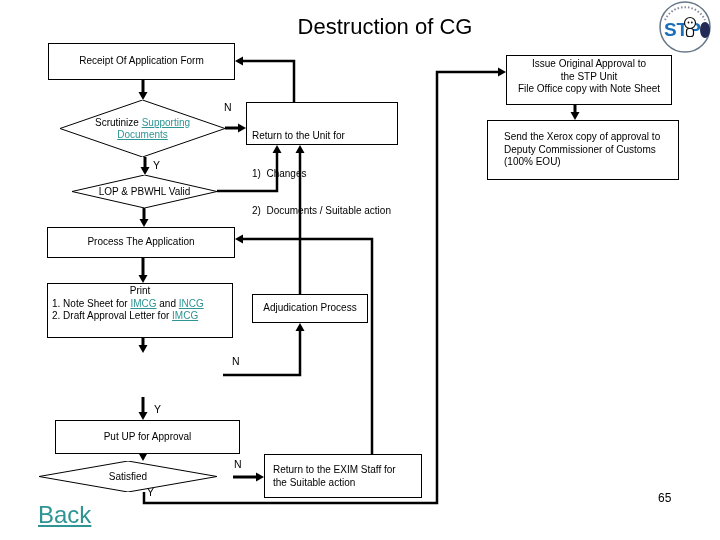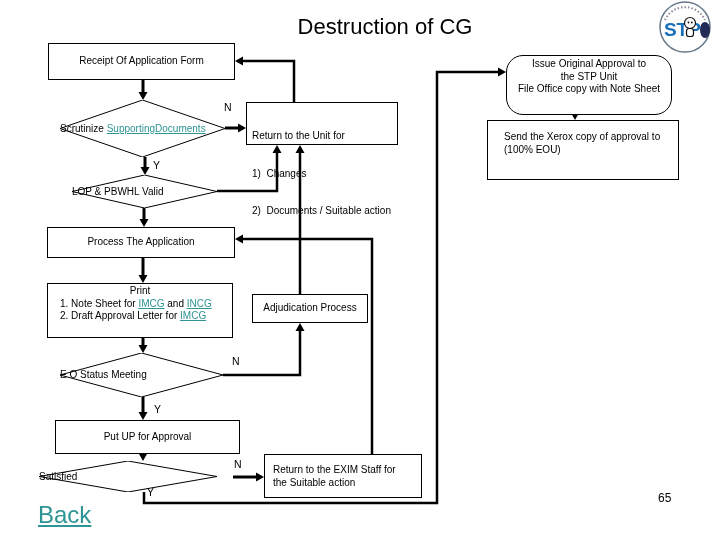--- a/index.html
+++ b/index.html
@@ -7,22 +7,22 @@
          font-family:"Liberation Sans",sans-serif;color:#000;}
   .title{position:absolute;left:25px;top:14px;width:720px;text-align:center;
          font-size:22px;color:#000;}
   .connectors{position:absolute;left:0;top:0;width:720px;height:540px;pointer-events:none;}
   .box{position:absolute;background:#fff;border:1px solid #000;box-sizing:border-box;
        font-size:10px;line-height:1.25;}
   .center{display:flex;align-items:center;justify-content:center;text-align:center;}
   .pad{padding:2px 5px;white-space:pre-wrap;}
   .diamond{position:absolute;}
   .diamond svg{position:absolute;left:0;top:0;width:100%;height:100%;}
-  .dtext{position:absolute;left:0;top:0;right:0;bottom:0;display:flex;flex-direction:row;
-         align-items:center;justify-content:flex-start;font-size:10px;line-height:1.2;text-align:center;}
+  .dtext{position:absolute;left:0;top:0;right:0;bottom:0;display:flex;flex-direction:column;
+         align-items:center;justify-content:center;font-size:10px;line-height:1.2;text-align:center;}
   .lbl{position:absolute;font-size:10.5px;}
   .link{color:var(--link,#2e9494);text-decoration:underline;cursor:pointer;}
   .back{position:absolute;left:38px;top:501px;font-size:24px;}
   .pagenum{position:absolute;left:658px;top:491px;font-size:12px;}
   .logo{position:absolute;left:653px;top:0px;width:64px;height:56px;}
 </style>
 </head>
 <body>
 
 <div class="stage">
@@ -84,36 +84,37 @@
   <div class="box center" style="left:48px;top:43px;width:187px;height:37px;">
     <span>Receipt Of Application Form</span>
   </div>
 
   <div class="box pad" style="left:246px;top:102px;width:152px;height:43px;">
     <div>Return to the Unit for</div>
     <div>1)  Changes</div>
     <div>2)  Documents / Suitable action</div>
   </div>
 
-  <div class="box" style="left:506px;top:55px;width:166px;height:60px;text-align:center;padding-top:2px;border-radius:17px;">
+  <div class="box" style="left:506px;top:55px;width:166px;height:50px;text-align:center;padding-top:2px;">
     <div>Issue Original Approval to</div>
     <div>the STP Unit</div>
     <div>File Office copy with Note Sheet</div>
   </div>
 
   <div class="box" style="left:487px;top:120px;width:192px;height:60px;padding:10px 7px 0 16px;">
     <div>Send the Xerox copy of approval to</div>
+    <div>Deputy Commissioner of Customs</div>
     <div>(100% EOU)</div>
   </div>
 
   <div class="box center" style="left:47px;top:227px;width:188px;height:31px;">
     <span>Process The Application</span>
   </div>
 
-  <div class="box" style="left:47px;top:283px;width:186px;height:55px;padding:1px 12px;">
+  <div class="box" style="left:47px;top:283px;width:186px;height:55px;padding:1px 4px;">
     <div style="text-align:center;">Print</div>
     <div><span>1. Note Sheet for </span><span class="link">IMCG</span><span> and </span><span class="link">INCG</span></div>
     <div><span>2. Draft Approval Letter for </span><span class="link">IMCG</span></div>
   </div>
 
   <div class="box center" style="left:252px;top:294px;width:116px;height:29px;">
     <span>Adjudication Process</span>
   </div>
 
   <div class="box center" style="left:55px;top:420px;width:185px;height:34px;">
@@ -135,26 +136,20 @@
     </div>
   </div>
 
   <div class="diamond" style="left:72px;top:175px;width:145px;height:33px;">
     <svg viewBox="0 0 100 100" preserveAspectRatio="none">
       <polygon points="50,0 100,50 50,100 0,50" fill="#fff" stroke="#000" stroke-width="1" vector-effect="non-scaling-stroke"></polygon>
     </svg>
     <div class="dtext">LOP &amp; PBWHL Valid</div>
   </div>
 
-  <div class="diamond" style="left:60px;top:353px;width:163px;height:44px;">
-    <svg viewBox="0 0 100 100" preserveAspectRatio="none">
-      <polygon points="50,0 100,50 50,100 0,50" fill="#fff" stroke="#000" stroke-width="1" vector-effect="non-scaling-stroke"></polygon>
-    </svg>
-    <div class="dtext">E O Status Meeting</div>
-  </div>
 
   <div class="diamond" style="left:39px;top:461px;width:178px;height:31px;">
     <svg viewBox="0 0 100 100" preserveAspectRatio="none">
       <polygon points="50,0 100,50 50,100 0,50" fill="#fff" stroke="#000" stroke-width="1" vector-effect="non-scaling-stroke"></polygon>
     </svg>
     <div class="dtext">Satisfied</div>
   </div>
 
   <div class="lbl" style="left:224px;top:101px;">N</div>
   <div class="lbl" style="left:153px;top:159px;">Y</div>

